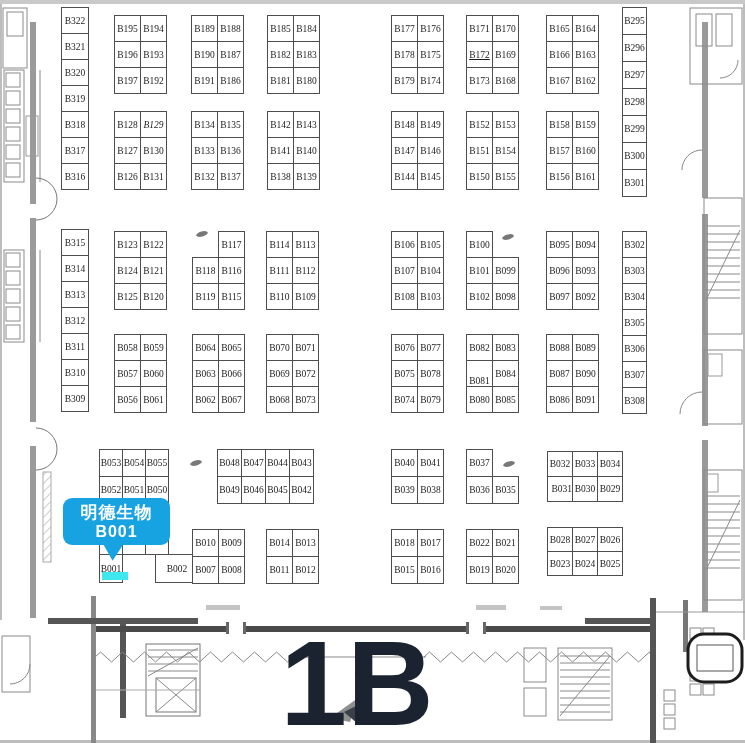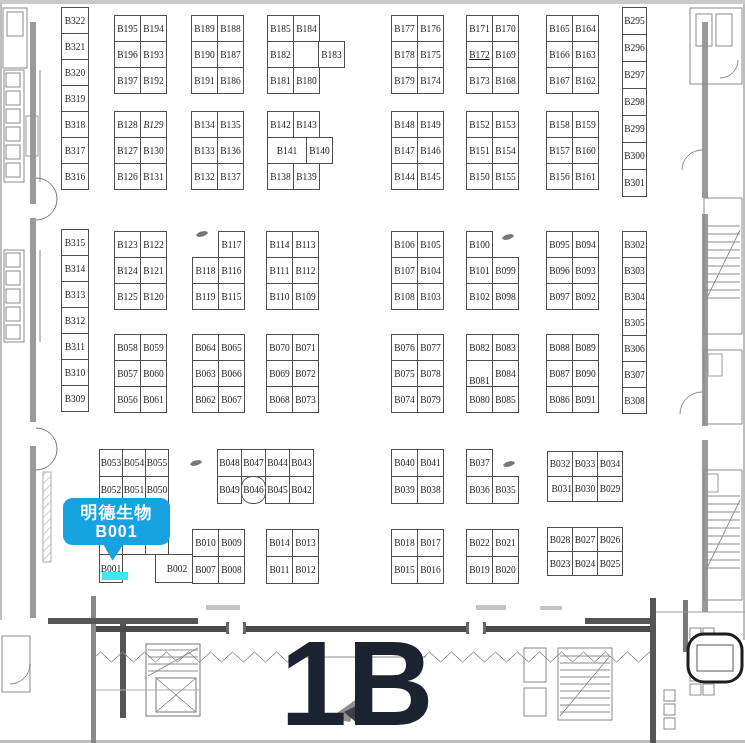--- a/index.html
+++ b/index.html
@@ -296,21 +296,21 @@
       </div>
       <div class="block" style="left: 268px; top: 16px;">
         <div class="brow" style="height: 26px;">
           <div class="cell" style="width: 27px;">
             <span>B185</span>
           </div>
           <div class="cell" style="width: 27px;">
             <span>B184</span>
           </div>
         </div>
-        <div class="brow" style="height: 26px; gap: 25px;">
+        <div class="brow" style="height: 26px;">
           <div class="cell" style="width: 27px;">
             <span>B182</span>
           </div>
           <div class="cell" style="width: 27px;">
             <span>B183</span>
           </div>
         </div>
         <div class="brow" style="height: 26px;">
           <div class="cell" style="width: 27px;">
             <span>B181</span>
@@ -490,21 +490,21 @@
       <div class="block" style="left: 268px; top: 112px;">
         <div class="brow" style="height: 26px;">
           <div class="cell" style="width: 27px;">
             <span>B142</span>
           </div>
           <div class="cell" style="width: 27px;">
             <span>B143</span>
           </div>
         </div>
         <div class="brow" style="height: 26px;">
-          <div class="cell" style="width: 40px; align-items: center;">
+          <div class="cell" style="width: 27px; align-items: center;">
             <span>B141</span>
           </div>
           <div class="cell" style="width: 27px;">
             <span>B140</span>
           </div>
         </div>
         <div class="brow" style="height: 26px;">
           <div class="cell" style="width: 27px;">
             <span>B138</span>
           </div>
@@ -1032,21 +1032,21 @@
             <span>B044</span>
           </div>
           <div class="cell" style="width: 25px;">
             <span>B043</span>
           </div>
         </div>
         <div class="brow" style="height: 27px;">
           <div class="cell" style="width: 25px;">
             <span>B049</span>
           </div>
-          <div class="cell" style="width: 25px; border-radius: 11px;">
+          <div class="cell" style="width: 25px;">
             <span>B046</span>
           </div>
           <div class="cell" style="width: 25px;">
             <span>B045</span>
           </div>
           <div class="cell" style="width: 25px;">
             <span>B042</span>
           </div>
         </div>
       </div>

